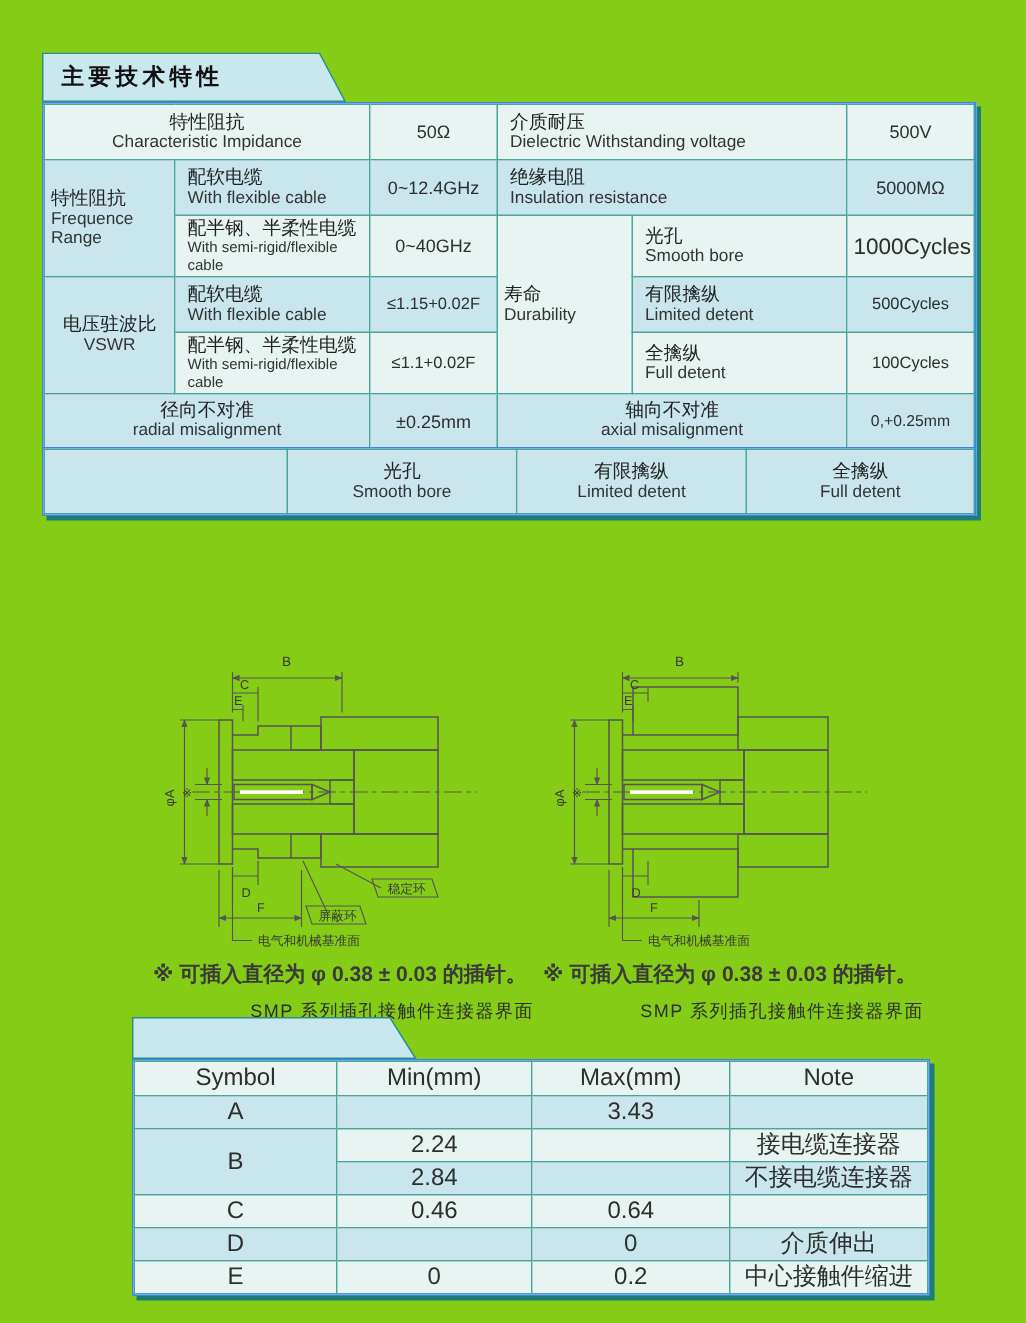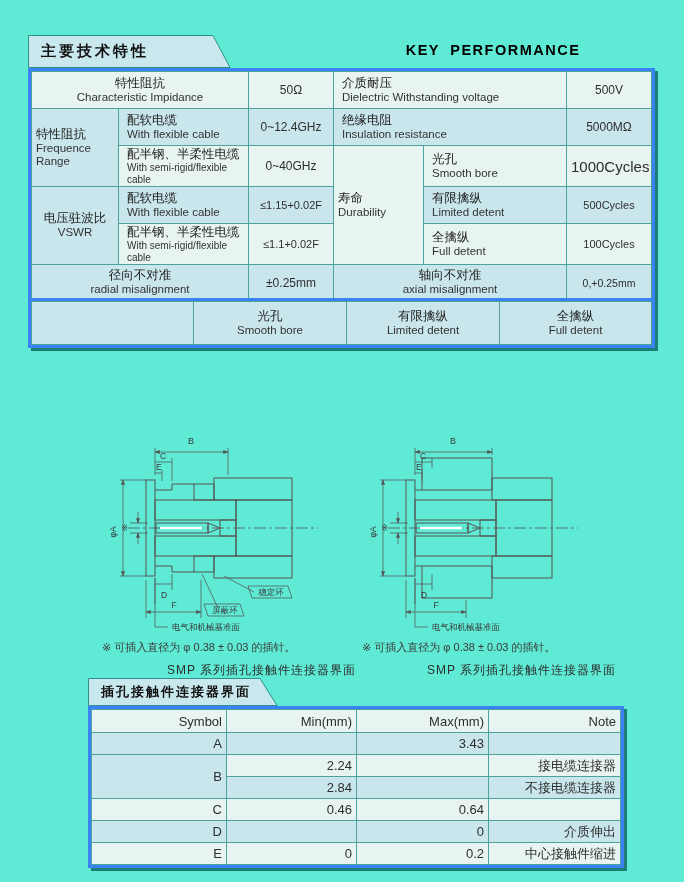--- a/index.html
+++ b/index.html
@@ -1,67 +1,66 @@
 <!DOCTYPE html>
 <html><head>
 <meta charset="utf-8">
 <style>
   html,body{margin:0;padding:0;}
   body{width:684px;height:882px;background:#ffffff;
        font-family:"Liberation Sans","DejaVu Sans",sans-serif;color:#2e2e2e;}
-  #page{position:relative;width:684px;height:882px;overflow:hidden;background:#5eead4;}
+  #page{position:relative;width:684px;height:882px;overflow:hidden;background:#84cc16;}
 
   
   .tab{position:absolute;}
   .tab svg{display:block;}
   .tab .tab-label{position:absolute;left:13px;top:0;height:100%;display:flex;align-items:center;
        font-weight:bold;color:#111;white-space:nowrap;}
   #tab1 .tab-label{font-size:15px;letter-spacing:3px;}
   #tab3 .tab-label{font-size:13px;letter-spacing:2px;}
 
   
   #keyperf{position:absolute;left:330px;top:42px;width:326px;text-align:center;
        font-weight:bold;font-size:14.5px;letter-spacing:1.5px;word-spacing:5px;color:#000;}
 
   
-  .twrap{position:absolute;border:3px solid #3b82f6;box-shadow:3px 3px 0 0 #1d7e78;background:#fff;}
+  .twrap{position:absolute;border:1px solid #3b82f6;box-shadow:3px 3px 0 0 #1d7e78;background:#fff;}
   table{border-collapse:collapse;table-layout:fixed;}
   td{border:1px solid #4ba39c;overflow:hidden;padding:1px 4px;vertical-align:middle;}
   .g{background:#e8f4f1;}
   .b{background:#c9e6ec;}
   .v{text-align:center;font-size:12px;}
   .ctr{text-align:center;}
   .lbl{text-align:left;padding-left:8px;}
   .zh{display:block;font-size:12.5px;line-height:1.2;color:#222;}
   .en{display:block;font-size:11.5px;line-height:1.15;color:#333;}
   .sen{font-size:10px;letter-spacing:0;}
-  #t3 td{font-size:13px;text-align:right;padding:0 4px;}
+  #t3 td{font-size:16px;text-align:center;padding:0 4px;}
 
   
   .draw{position:absolute;width:260px;}
   .dsvg text{fill:#3a3a3a;font-family:"Liberation Sans","DejaVu Sans",sans-serif;}
-  .dnote{font-size:11px;color:#3a3a3a;margin:3px 0 0 6px;white-space:nowrap;}
+  .dnote{font-size:14px;color:#3a3a3a;margin:3px 0 0 6px;white-space:nowrap;font-weight:bold;}
   .dcap{font-size:12px;color:#2e2e2e;text-align:right;margin-top:7px;letter-spacing:1px;white-space:nowrap;}
   .body-line{stroke:#555;stroke-width:1;fill:none;}
   .dim{stroke:#555;stroke-width:0.75;fill:none;}
   .cl{stroke:#555;stroke-width:0.8;stroke-dasharray:12 3 3 3;}
 </style>
 </head>
 <body>
 
 <div id="page">
 
   <div class="tab" id="tab1" style="left:28px;top:35px;width:203px;height:33px;">
     <svg width="203" height="33" viewBox="0 0 203 33">
       <polygon points="0.5,0.5 185,0.5 202,32.5 0.5,32.5" fill="#c9e8ee" stroke="#2f9089" stroke-width="1"></polygon>
     </svg>
     <span class="tab-label">主要技术特性</span>
   </div>
 
-  <div id="keyperf">KEY PERFORMANCE</div>
 
   <div class="twrap" style="left:28px;top:68px;">
     <table id="t1" style="width:620px;">
       <colgroup>
           <col style="width:87px">
           <col style="width:130px">
           <col style="width:85px">
           <col style="width:90px">
           <col style="width:143px">
           <col style="width:85px">
@@ -307,21 +306,20 @@
       <text x="76" y="202" font-size="8.5" text-anchor="start">电气和机械基准面</text>
     </svg>
     <div class="dnote">※ 可插入直径为 φ 0.38 ± 0.03 的插针。</div>
     <div class="dcap">SMP 系列插孔接触件连接器界面</div>
   </div>
 
   <div class="tab" id="tab3" style="left:88px;top:678px;width:190px;height:28px;">
     <svg width="190" height="28" viewBox="0 0 190 28">
       <polygon points="0.5,0.5 172,0.5 189,27.5 0.5,27.5" fill="#c9e8ee" stroke="#2f9089" stroke-width="1"></polygon>
     </svg>
-    <span class="tab-label">插孔接触件连接器界面</span>
   </div>
 
   <div class="twrap" style="left:88px;top:706px;">
     <table id="t3" style="width:529px;">
       <colgroup>
           <col style="width:135px">
           <col style="width:130px">
           <col style="width:132px">
           <col style="width:132px">
         </colgroup>

